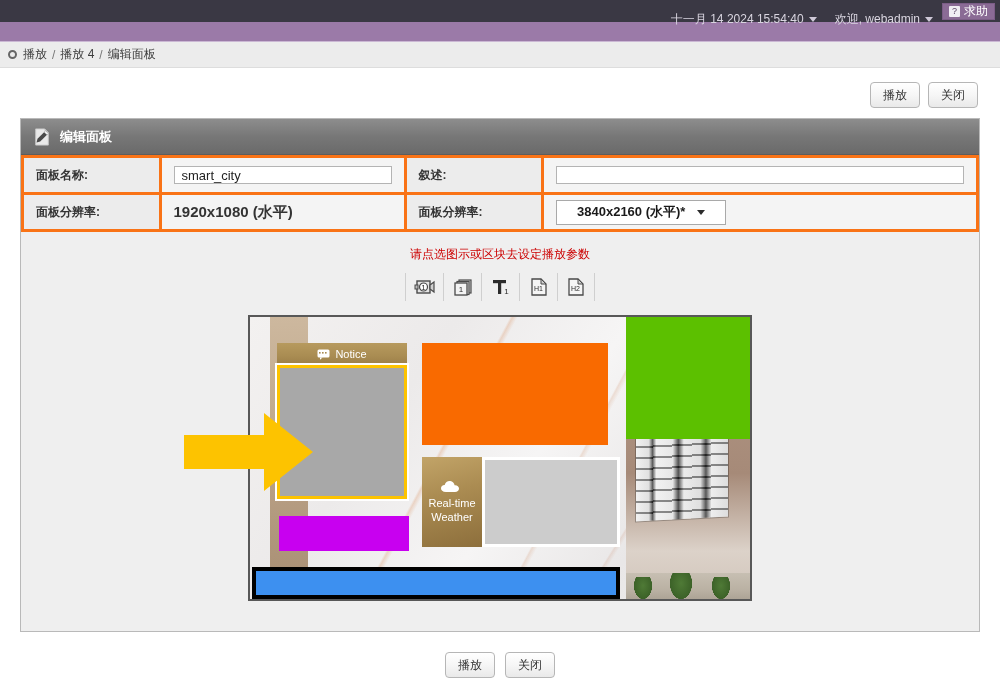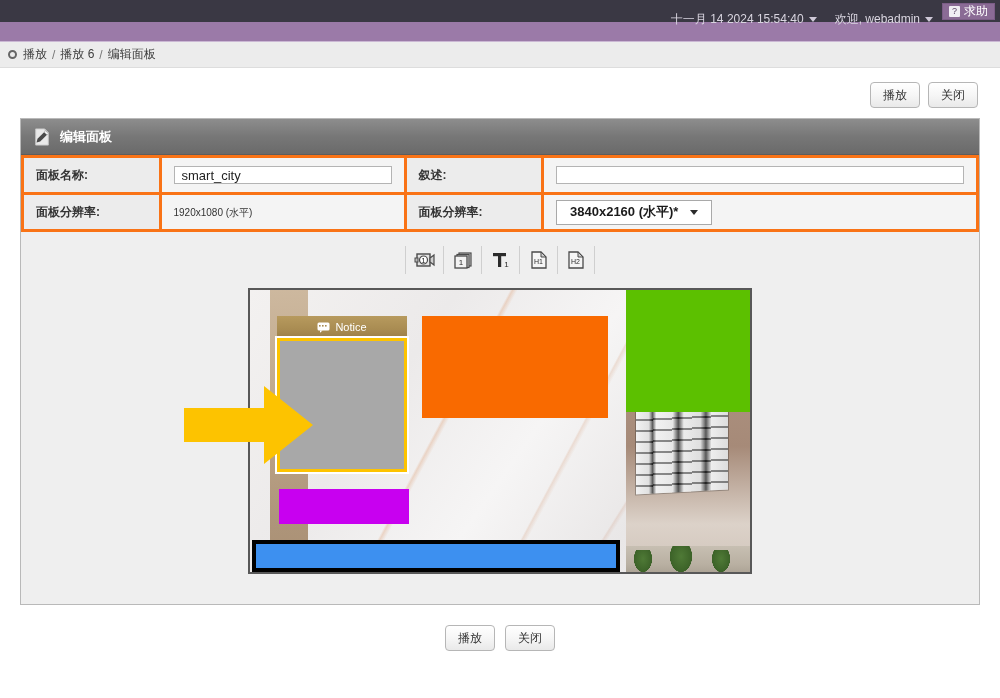--- a/index.html
+++ b/index.html
@@ -156,28 +156,28 @@
     width: 218px;
     height: 18px;
     border: 1px solid #b4b4b4;
     background: #ffffff;
     font-size: 13px;
     color: #222;
     padding: 0 7px;
     font-family: "Liberation Sans", sans-serif;
   }
   .text-input.wide { width: 408px; }
-  .plain-val { font-size: 10px; color: #333; }
+  .plain-val { font-size: 15px; color: #333; font-weight: bold; }
 
   .select-box {
     display: inline-flex;
     align-items: center;
     gap: 12px;
     height: 25px;
-    padding: 0 13px;
+    padding: 0 20px;
     border: 1px solid #a9a9a9;
     background: #ffffff;
     font-size: 13px;
     font-weight: bold;
     color: #1a1a1a;
     cursor: pointer;
   }
 
   
   .editor-area {
@@ -345,21 +345,21 @@
     <span>求助</span>
   </div>
 </div>
 
 <div class="purple-strip"></div>
 
 <div class="breadcrumb">
   <span class="bc-dot"></span>
   <span>播放</span>
   <span class="bc-sep">/</span>
-  <span>播放 6</span>
+  <span>播放 4</span>
   <span class="bc-sep">/</span>
   <span>编辑面板</span>
 </div>
 
 <div class="page">
 
   <div class="top-actions">
     <button class="btn">播放</button>
     <button class="btn">关闭</button>
   </div>
@@ -401,20 +401,21 @@
             <span>3840x2160 (水平)*</span>
             <span class="caret-down" style="border-top-color:#2b2b2b;"></span>
           </span>
         </td>
       </tr>
     </tbody>
       </table>
 
     <div class="editor-area">
 
+      <div class="hint">请点选图示或区块去设定播放参数</div>
 
       <div class="icon-bar">
 
         <div class="icon-cell">
           <svg width="22" height="20" viewBox="0 0 22 20">
             <rect x="3" y="4" width="13" height="12" fill="#e4e4e4" stroke="#4a4a4a" stroke-width="1.4"></rect>
             <path d="M16 8 L20 5 L20 15 L16 12 Z" fill="#d0d0d0" stroke="#4a4a4a" stroke-width="1.2"></path>
             <rect x="1" y="8" width="3" height="4" fill="#bbb" stroke="#4a4a4a" stroke-width="1"></rect>
             <circle cx="9.5" cy="10" r="4" fill="#fff" stroke="#4a4a4a" stroke-width="1.2"></circle>
             <text x="9.5" y="13.4" font-size="8" text-anchor="middle" fill="#2b2b2b" font-family="Liberation Sans, sans-serif">1</text>
@@ -485,20 +486,30 @@
                 <rect x="5" y="3" width="1.6" height="1.6" fill="#a98c52"></rect>
                 <rect x="8" y="3" width="1.6" height="1.6" fill="#a98c52"></rect>
               </svg>
               <span>Notice</span>
             </div>
             <div class="notice-body" style="height:134px;"></div>
           </div>
 
           <div class="block" style="left:29px; top:199px; width:130px; height:35px; background:#c800f0;"></div>
 
+          <div class="weather-wrap" style="left:172px; top:140px; width:198px; height:90px;">
+            <div class="weather-left" style="width:60px;">
+              <svg width="22" height="13" viewBox="0 0 22 13" style="margin-bottom:3px;">
+                <path d="M5 12 C1.6 12 0 10.2 0 8.3 C0 6.4 1.6 4.8 3.7 4.9 C4.4 2.1 6.8 0.6 9.3 1 C11.6 1.4 13.3 3.2 13.6 5.3 C16 5 18 6.6 18 8.6 C18 10.6 16.3 12 14 12 Z" fill="#ffffff"></path>
+              </svg>
+              <span>Real-time</span>
+              <span>Weather</span>
+            </div>
+            <div class="weather-right" style="flex:1;"></div>
+          </div>
 
           <div class="ticker-outer" style="left:2px; top:250px; width:368px; height:32px;">
             <div class="ticker-inner"></div>
           </div>
 
         </div>
 
         <div class="arrow-pointer" style="left:-64px; top:98px;">
           <svg width="130" height="78" viewBox="0 0 130 78">
             <path d="M0 22 L80 22 L80 0 L129 39 L80 78 L80 56 L0 56 Z" fill="#fdc300"></path>

